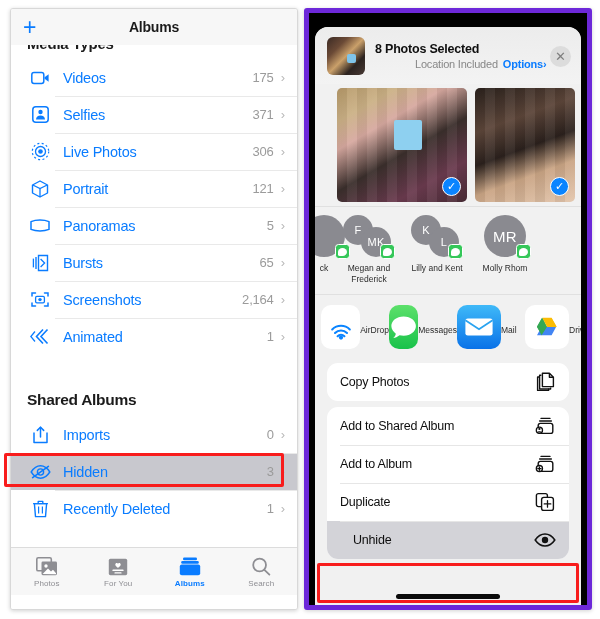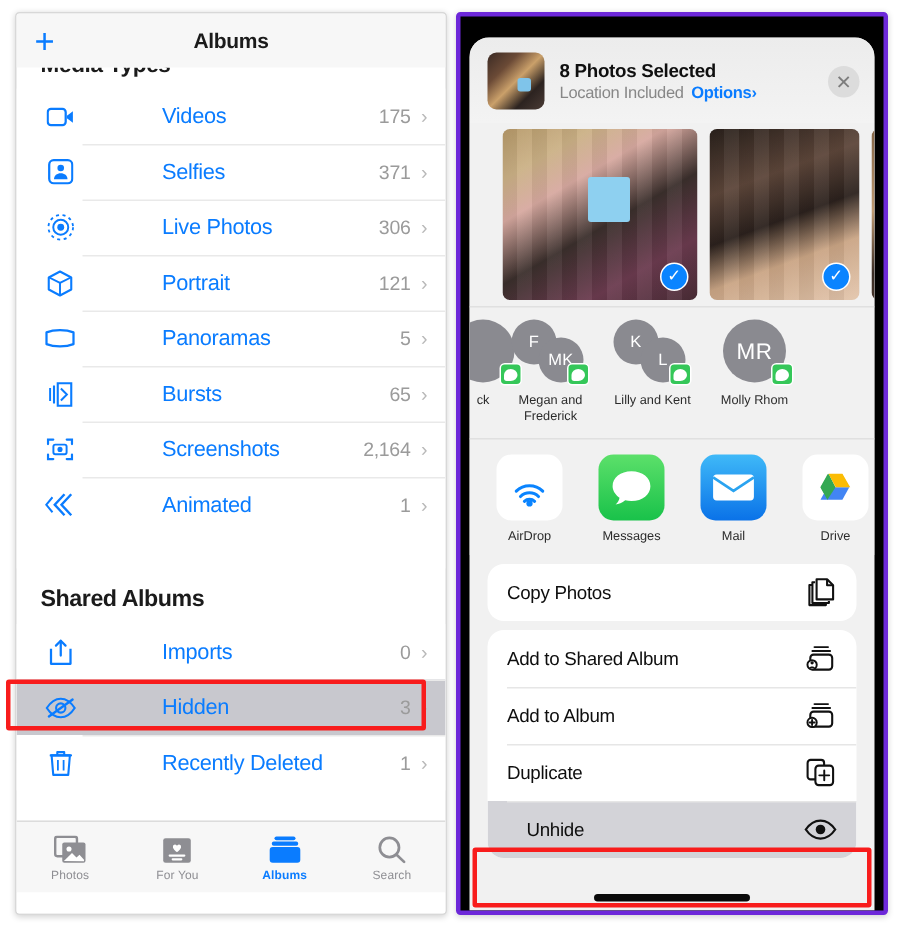--- a/index.html
+++ b/index.html
@@ -64,21 +64,20 @@
   .row-icon {
     width: 26px; height: 24px; flex: 0 0 26px;
     display: flex; align-items: center; justify-content: center;
     margin-right: 10px;
   }
   .row-icon svg { display: block; }
   .row-label {
     flex: 1 1 auto;
     font-size: 14.5px; color: #0a7cff;
     letter-spacing: -0.2px;
-    margin-left: 45px;
   }
   .row-count {
     font-size: 13px; color: #9b9b9b; margin-right: 7px;
     letter-spacing: -0.2px;
   }
   .chev {
     color: #b9b9b9; font-size: 13px; line-height: 1;
   }
   .section-title {
     font-size: 15.5px; font-weight: bold; color: #1b1b1b;
@@ -106,21 +105,21 @@
   .tab-label { font-size: 8px; color: #8e8e93; letter-spacing: 0.1px; }
   .tab.active .tab-label { color: #0a7cff; font-weight: bold; }
   .tab-ico { height: 20px; display: flex; align-items: flex-end; }
   .left-foot { position: absolute; left: 0; right: 0; bottom: 0; height: 14px; background: #fff; }
 
   
   .right-panel {
     position: absolute; left: 304px; top: 8px;
     width: 288px; height: 602px;
     background: #000000;
-    border: 3px solid #6d28d9;
+    border: 5px solid #6d28d9;
     border-radius: 3px;
     box-shadow: 0 1px 4px rgba(0,0,0,0.18);
     overflow: hidden;
   }
   .sheet {
     position: absolute; left: 6px; right: 6px; top: 14px; bottom: 0;
     background: #f1f1f1;
     border-radius: 13px 13px 0 0;
     overflow: hidden;
   }
@@ -138,21 +137,21 @@
   }
   .sheet-thumb::after {
     content:""; position:absolute; left:52%; top:46%; width:9px; height:9px;
     background:#7fc4ea; border-radius:2px;
   }
   .sheet-head-text { flex: 1 1 auto; min-width: 0; }
   .sheet-title {
     font-size: 12.5px; font-weight: bold; color: #0f0f0f; letter-spacing: -0.2px;
   }
   .sheet-sub {
-    display: flex; align-items: flex-end; gap: 5px; margin-top: 2px;
+    display: flex; align-items: flex-end; gap: 5px; margin-top: 2px; margin-left: 40px;
   }
   .sheet-sub-main { font-size: 11px; color: #878787; letter-spacing: -0.2px; }
   .sheet-options {
     font-size: 11px; color: #0a7cff; font-weight: bold; letter-spacing: -0.2px;
     cursor: pointer;
   }
   .sheet-close {
     width: 21px; height: 21px; border-radius: 50%;
     background: #dcdcdc; color: #7d7d7d;
     display: flex; align-items: center; justify-content: center;
@@ -232,21 +231,21 @@
     font-size: 8.5px; color: #2b2b2b; text-align: center;
     line-height: 1.25; margin-top: 4px; width: 66px;
   }
 
   .apps {
     display: flex; gap: 0; padding: 10px 0 8px 0;
     background: #f1f1f1; border-top: 1px solid #e0e0e0; overflow: hidden;
   }
   .app {
     flex: 0 0 auto; width: 68px;
-    display: flex; flex-direction: column; align-items: center;
+    display: flex; align-items: center;
     cursor: pointer;
   }
   .app:first-child { margin-left: 6px; }
   .app-ico {
     width: 44px; height: 44px; border-radius: 10px;
     background: #fff; display: flex; align-items: center; justify-content: center;
     overflow: hidden;
   }
   .app-ico.msg { background: linear-gradient(#5ce06a,#19c24a); }
   .app-ico.mail { background: linear-gradient(#3fb9f8,#0a72e8); }

